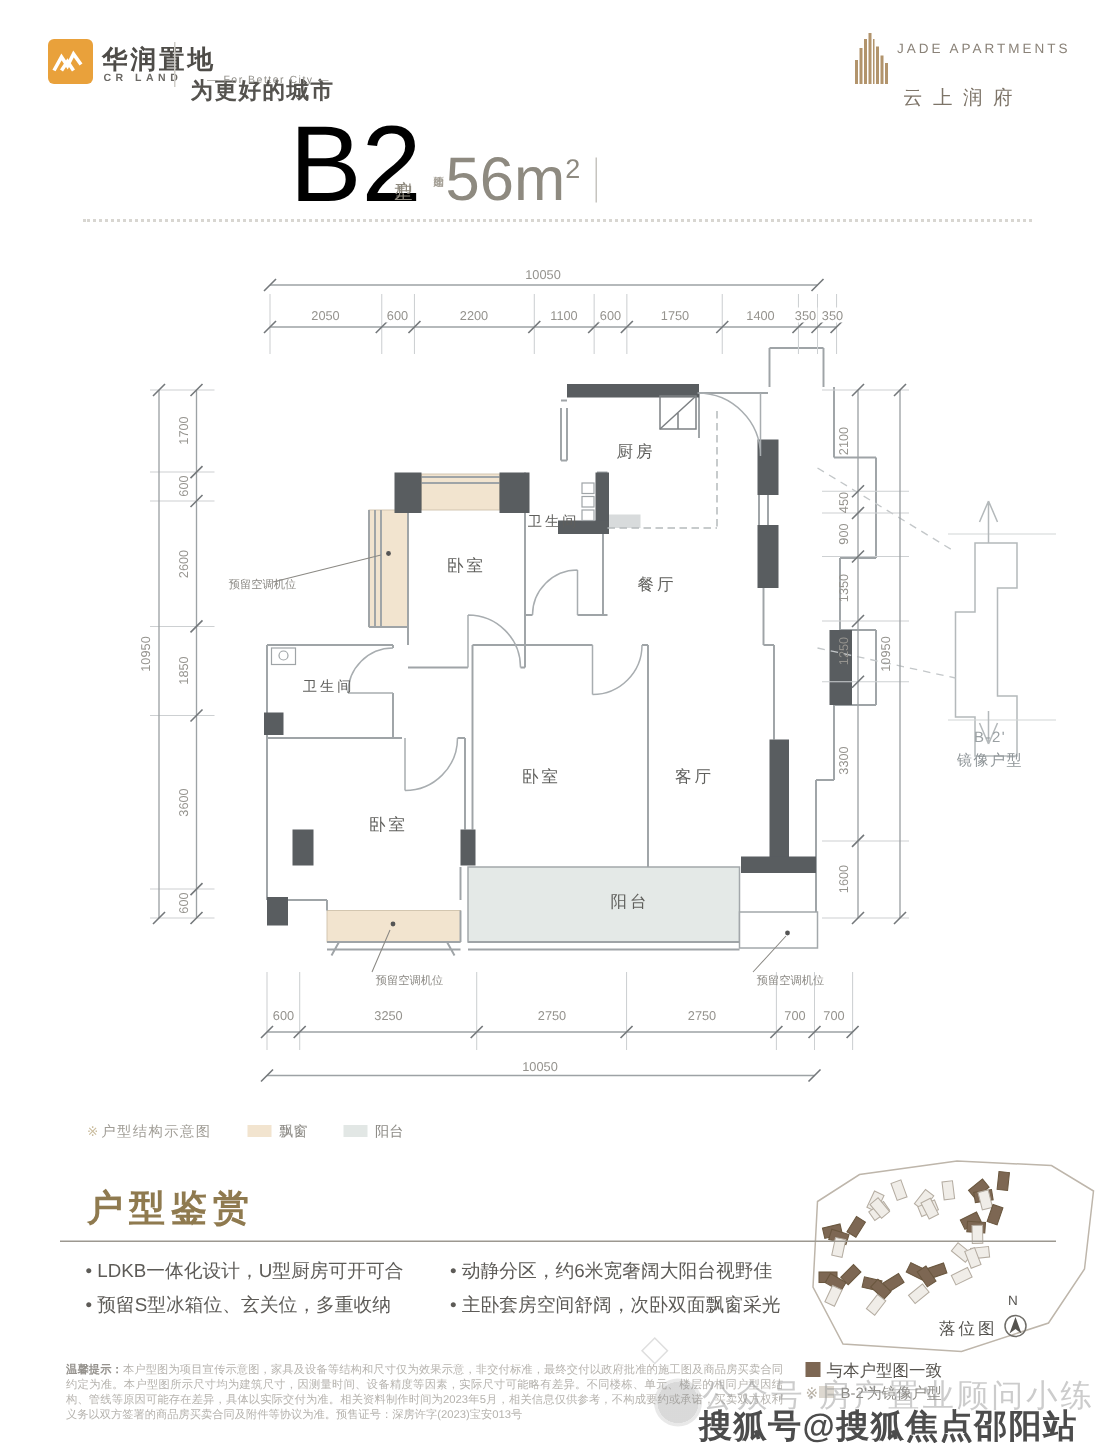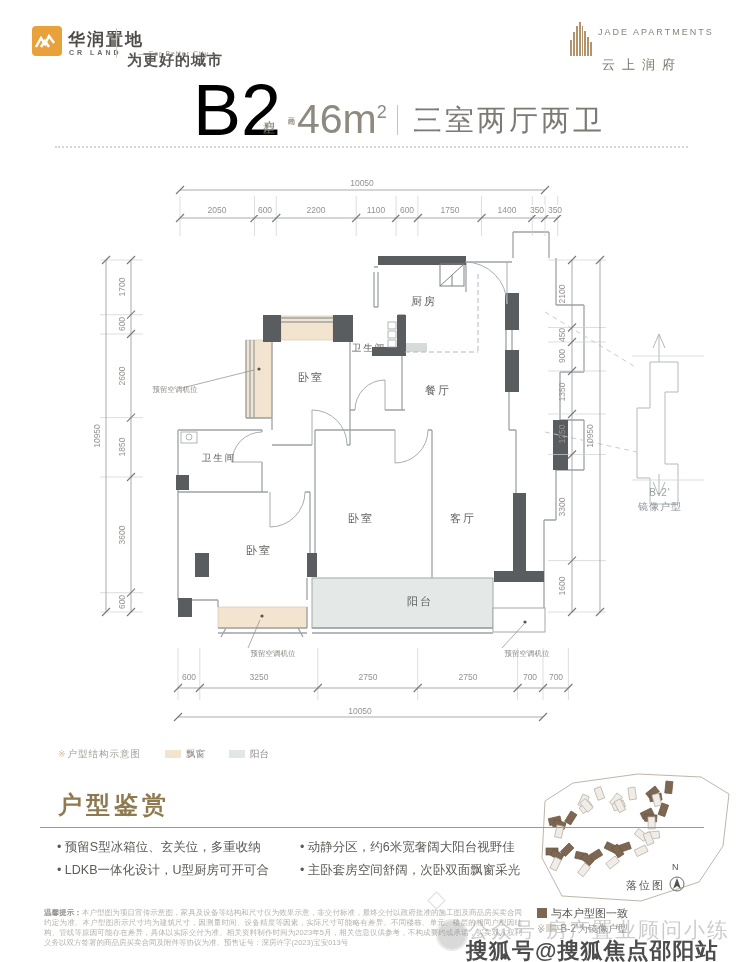--- a/index.html
+++ b/index.html
@@ -102,23 +102,22 @@
         <i style="height:19px"></i>
         <i style="height:14px"></i>
     </div>
     <div class="jadename" data-interactable="false">JADE APARTMENTS</div>
     <div class="jadecn" data-interactable="false">云上润府</div>
   </div>
 
   <div class="t-b2" data-interactable="false">B2</div>
   <div class="t-unit" data-interactable="false">户型</div>
   <div class="t-note" data-interactable="false">建面约</div>
-  <div class="t-area" data-interactable="false"><span data-interactable="false">46m</span><sup data-interactable="false">2</sup></div>
+  <div class="t-area" data-interactable="false"><span data-interactable="false">56m</span><sup data-interactable="false">2</sup></div>
   <div class="t-div" data-interactable="false"></div>
-  <div class="t-rooms" data-interactable="false">三室两厅两卫</div>
   <div class="t-dots" data-interactable="false"></div>
 
   <svg class="lines" id="plan-svg" width="740" height="962" viewBox="0 0 740 962" data-interactable="false">
 
     <g data-interactable="false">
       <rect x="281" y="316" width="52" height="24" fill="#f2e4cf" stroke="#cfc2ab" stroke-width="0.6"></rect>
       <rect x="246" y="340" width="26" height="78" fill="#f2e4cf" stroke="#cfc2ab" stroke-width="0.6"></rect>
       <rect x="218" y="607" width="89" height="21" fill="#f2e4cf" stroke="#cfc2ab" stroke-width="0.6"></rect>
     </g>
     <rect x="312" y="578" width="181" height="50" fill="#e4e9e7" stroke="#a3a8ab" stroke-width="1" data-interactable="false"></rect>
@@ -404,22 +403,22 @@
     <span class="mirror-label" style="left:660px;top:507px" data-interactable="false">镜像户型</span>
   </div>
 
   <div class="lg-row" data-interactable="false">
     <span class="lg-mark" data-interactable="false">※</span><span class="lg-note" data-interactable="false">户型结构示意图</span><span class="sw bay" data-interactable="false"></span><span data-interactable="false">飘窗</span><span class="sw bal" data-interactable="false"></span><span data-interactable="false">阳台</span>
   </div>
 
   <div class="sec-h" data-interactable="false">户型鉴赏</div>
   <div class="sec-line" data-interactable="false"></div>
   <div class="bullets bl" data-interactable="false">
+    <div data-interactable="false">LDKB一体化设计，U型厨房可开可合</div>
     <div data-interactable="false">预留S型冰箱位、玄关位，多重收纳</div>
-    <div data-interactable="false">LDKB一体化设计，U型厨房可开可合</div>
   </div>
   <div class="bullets br" data-interactable="false">
     <div data-interactable="false">动静分区，约6米宽奢阔大阳台视野佳</div>
     <div data-interactable="false">主卧套房空间舒阔，次卧双面飘窗采光</div>
   </div>
 
   <div class="sm-label" data-interactable="false">落位图</div>
   <div class="sm-n" data-interactable="false">N</div>
   <div class="sm-leg1" data-interactable="false"><span class="sq" data-interactable="false"></span><span data-interactable="false">与本户型图一致</span></div>
   <div class="sm-leg2" data-interactable="false"><span class="mk" data-interactable="false">※</span><span class="sq" data-interactable="false"></span><span data-interactable="false">B-2'为镜像户型</span></div>

